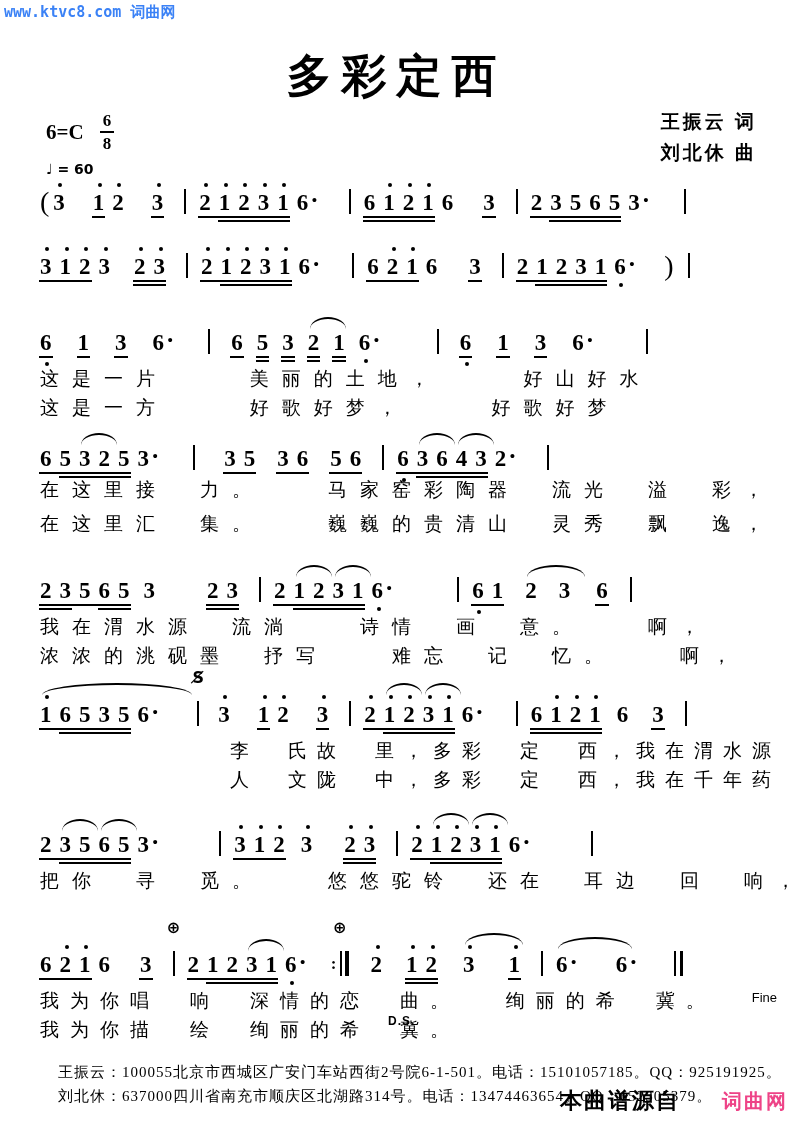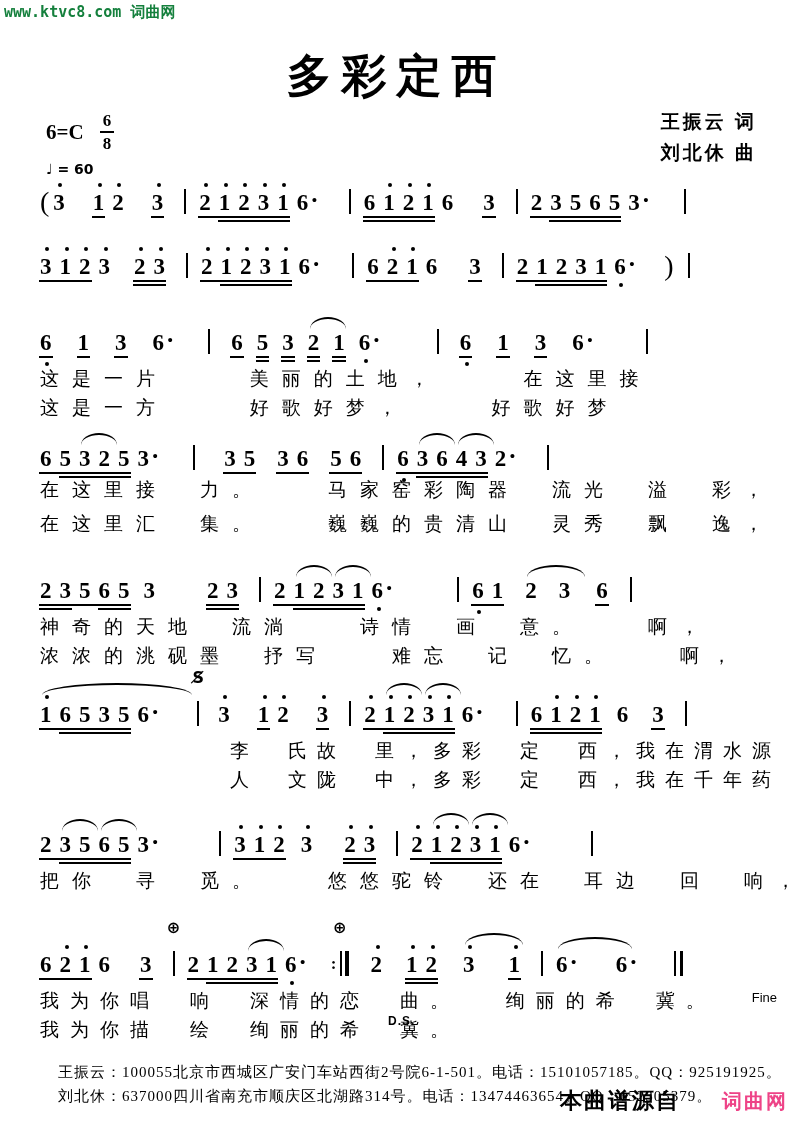--- a/index.html
+++ b/index.html
@@ -51,21 +51,21 @@
           line-height:24px;letter-spacing:1px;}
   .src-label{position:absolute;top:1086px;left:560px;font-family:"Liberation Sans",sans-serif;
              font-size:22px;font-weight:bold;letter-spacing:2px;}
   .src-site{position:absolute;top:1088px;left:722px;font-family:"Liberation Sans",sans-serif;
             font-size:20px;font-weight:bold;letter-spacing:2px;}
 </style>
 </head>
 <body>
 
 <div class="page">
-  <div class="watermark" style="color: #15803d;">www.ktvc8.com 词曲网</div>
+  <div class="watermark" style="color: #3b82f6;">www.ktvc8.com 词曲网</div>
   <h1 class="title">多彩定西</h1>
 
   <div class="credits">
     <div>王振云 词</div>
     <div>刘北休 曲</div>
   </div>
 
   <div class="keysig">
     <span>6=C</span>
     <span class="ts">
@@ -156,21 +156,21 @@
           <span class="note" style="margin-left: 6px;"><span class="slur" style="width: 36px; left: 2px; top: -14px;"></span><span class="num">2</span><span class="ul" style="bottom: -4px; right: -1px;"></span><span class="ul" style="bottom: -8px; right: -1px;"></span></span>
           <span class="note" style="margin-left: 6px;"><span class="num">1</span><span class="ul" style="bottom: -4px; right: -1px;"></span><span class="ul" style="bottom: -8px; right: -1px;"></span></span>
           <span class="note" style="margin-left: 6px;"><span class="num">6</span><span class="aug">·</span><span class="dot-lo" style="bottom: -9px;"></span></span>
           <span class="bar" style="margin-left: 48px;"></span>
           <span class="note" style="margin-left: 8px;"><span class="num">6</span><span class="ul" style="bottom: -4px; right: -1px;"></span><span class="dot-lo" style="bottom: -12px;"></span></span>
           <span class="note" style="margin-left: 18px;"><span class="num">1</span><span class="ul" style="bottom: -4px; right: -1px;"></span></span>
           <span class="note" style="margin-left: 18px;"><span class="num">3</span><span class="ul" style="bottom: -4px; right: -1px;"></span></span>
           <span class="note" style="margin-left: 18px;"><span class="num">6</span><span class="aug">·</span></span>
           <span class="bar" style="margin-left: 44px;"></span>
         </div>
-        <div class="lyric first">这是一片　　 美丽的土地，　　 在这里接</div>
+        <div class="lyric first">这是一片　　 美丽的土地，　　 好山好水</div>
         <div class="lyric">这是一方　　 好歌好梦，　　 好歌好梦</div>
       </div>
       <div class="system sys3">
         <div class="notes-row">
           <span class="note"><span class="num">6</span><span class="ul" style="bottom: -4px; right: -9px;"></span></span>
           <span class="note"><span class="num">5</span><span class="ul" style="bottom: -4px; right: -9px;"></span><span class="ul" style="bottom: -8px; right: -9px;"></span></span>
           <span class="note"><span class="slur" style="width: 36px; left: 2px; top: -14px;"></span><span class="num">3</span><span class="ul" style="bottom: -4px; right: -9px;"></span><span class="ul" style="bottom: -8px; right: -9px;"></span></span>
           <span class="note"><span class="num">2</span><span class="ul" style="bottom: -4px; right: -9px;"></span><span class="ul" style="bottom: -8px; right: -9px;"></span></span>
           <span class="note"><span class="num">5</span><span class="ul" style="bottom: -4px; right: -1px;"></span><span class="ul" style="bottom: -8px; right: -1px;"></span></span>
           <span class="note"><span class="num">3</span><span class="aug">·</span></span>
@@ -211,21 +211,21 @@
           <span class="note"><span class="num">1</span><span class="ul" style="bottom: -4px; right: -1px;"></span><span class="ul" style="bottom: -8px; right: -1px;"></span></span>
           <span class="note"><span class="num">6</span><span class="aug">·</span><span class="dot-lo" style="bottom: -9px;"></span></span>
           <span class="bar" style="margin-left: 56px;"></span>
           <span class="note"><span class="num">6</span><span class="ul" style="bottom: -4px; right: -9px;"></span><span class="dot-lo" style="bottom: -12px;"></span></span>
           <span class="note"><span class="num">1</span><span class="ul" style="bottom: -4px; right: -1px;"></span></span>
           <span class="note" style="margin-left: 14px;"><span class="slur" style="width: 58px; left: 2px; top: -14px;"></span><span class="num">2</span></span>
           <span class="note" style="margin-left: 14px;"><span class="num">3</span></span>
           <span class="note" style="margin-left: 18px;"><span class="num">6</span><span class="ul" style="bottom: -4px; right: -1px;"></span></span>
           <span class="bar" style="margin-left: 14px;"></span>
         </div>
-        <div class="lyric first">神奇的天地　流淌　　诗情　画　意。　　啊，</div>
+        <div class="lyric first">我在渭水源　流淌　　诗情　画　意。　　啊，</div>
         <div class="lyric">浓浓的洮砚墨　抒写　　难忘　记　忆。　　啊，</div>
       </div>
       <div class="system sys5">
         <div class="notes-row">
           <span class="note"><span class="slur" style="width: 150px; left: 2px; top: -20px;"></span><span class="dot-hi"></span><span class="num">1</span><span class="ul" style="bottom: -4px; right: -9px;"></span></span>
           <span class="note"><span class="num">6</span><span class="ul" style="bottom: -4px; right: -9px;"></span><span class="ul" style="bottom: -8px; right: -9px;"></span></span>
           <span class="note"><span class="num">5</span><span class="ul" style="bottom: -4px; right: -9px;"></span><span class="ul" style="bottom: -8px; right: -9px;"></span></span>
           <span class="note"><span class="num">3</span><span class="ul" style="bottom: -4px; right: -9px;"></span><span class="ul" style="bottom: -8px; right: -9px;"></span></span>
           <span class="note"><span class="num">5</span><span class="ul" style="bottom: -4px; right: -1px;"></span><span class="ul" style="bottom: -8px; right: -1px;"></span></span>
           <span class="note"><span class="num">6</span><span class="aug">·</span></span>

